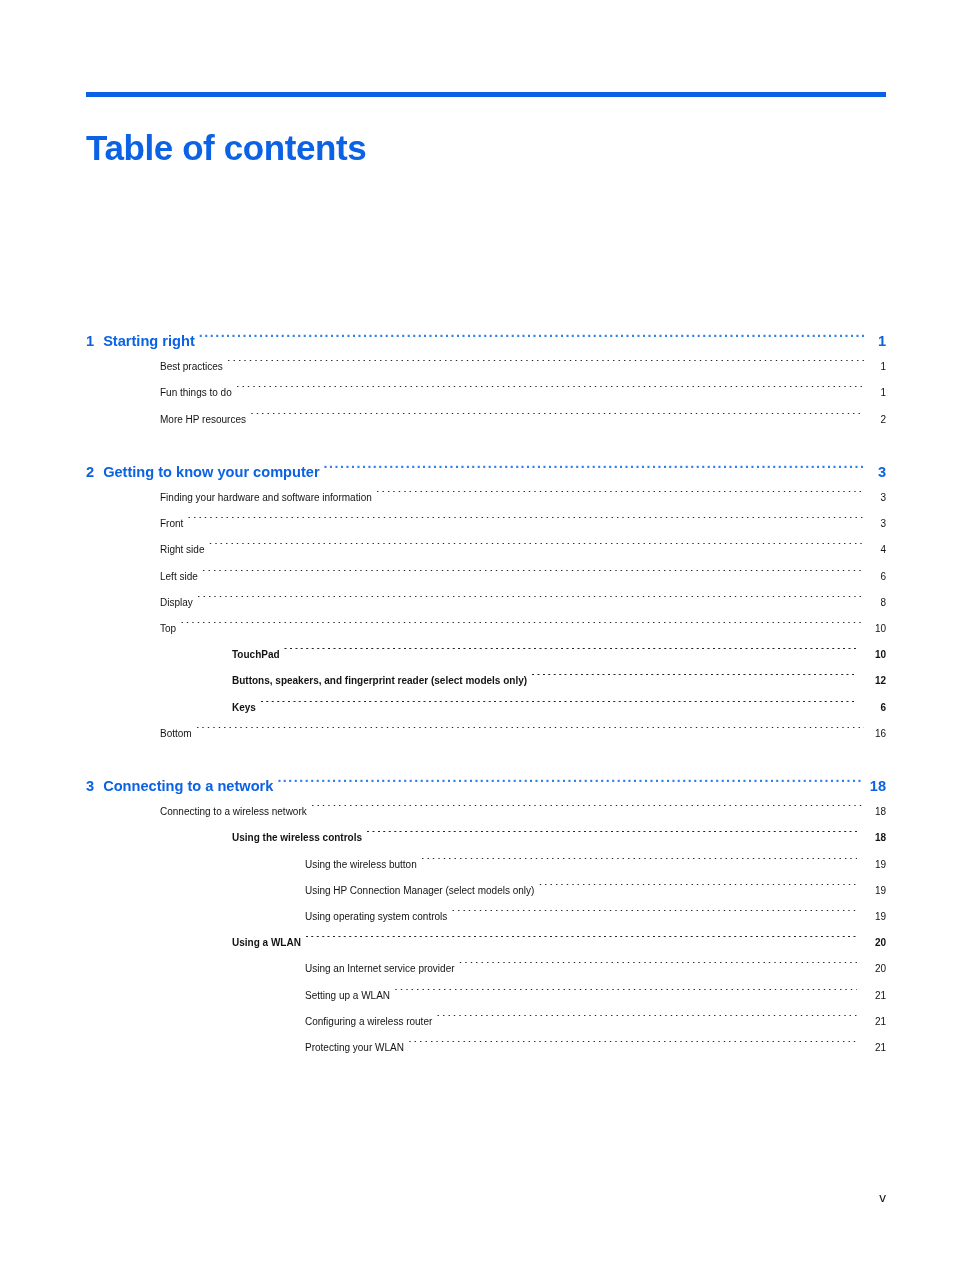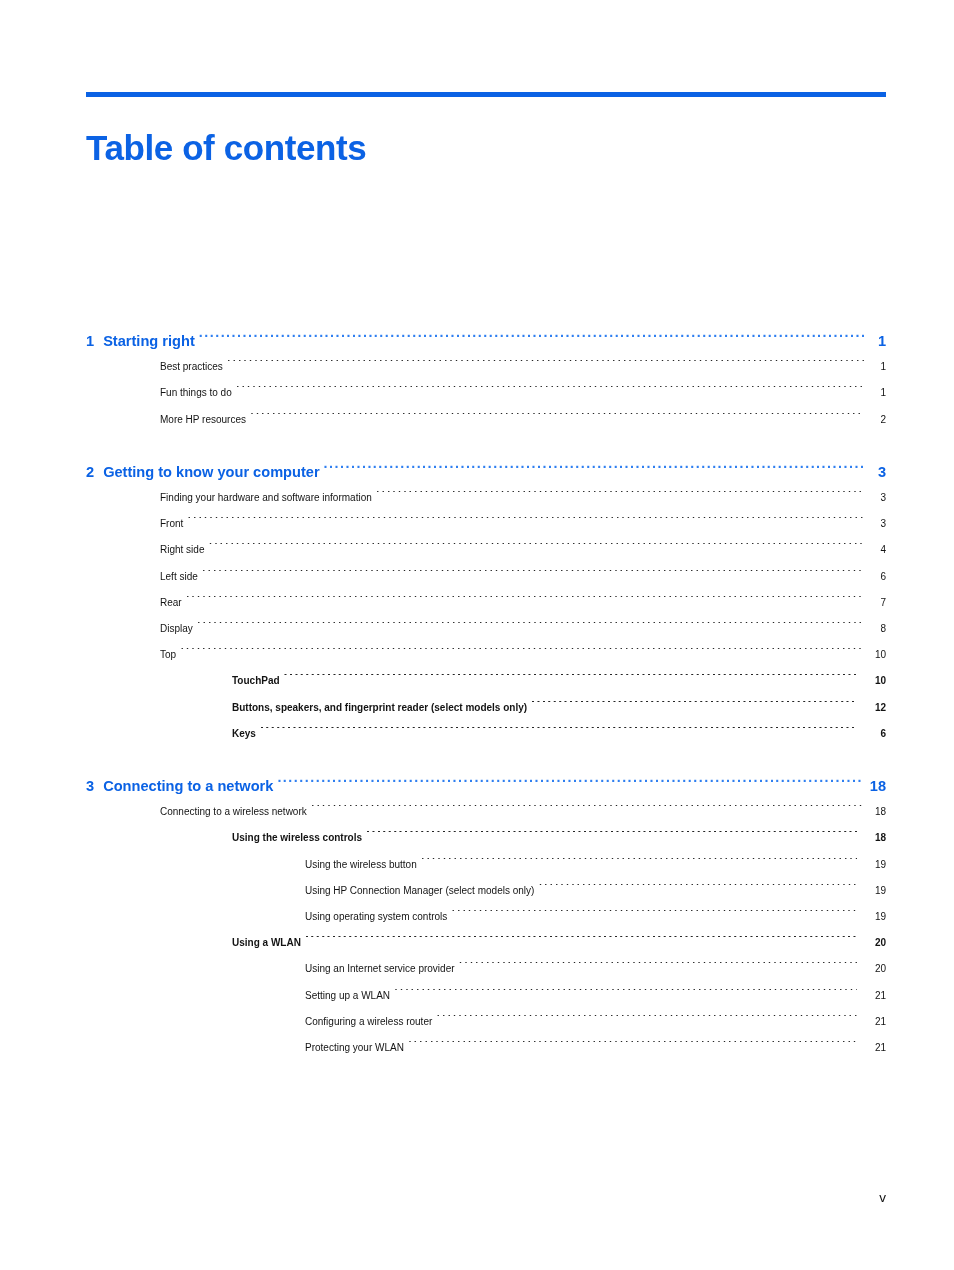--- a/index.html
+++ b/index.html
@@ -184,25 +184,20 @@
           <span class="label">Right side</span>
           <span class="leader"></span>
           <span class="pageno">4</span>
         </div>
         <div class="toc-row lvl2">
           <span class="label">Left side</span>
           <span class="leader"></span>
           <span class="pageno">6</span>
         </div>
         <div class="toc-row lvl2">
-          <span class="label">Rear</span>
-          <span class="leader"></span>
-          <span class="pageno">7</span>
-        </div>
-        <div class="toc-row lvl2">
           <span class="label">Display</span>
           <span class="leader"></span>
           <span class="pageno">8</span>
         </div>
         <div class="toc-row lvl2">
           <span class="label">Top</span>
           <span class="leader"></span>
           <span class="pageno">10</span>
         </div>
         <div class="toc-row lvl3">
@@ -212,20 +207,25 @@
         </div>
         <div class="toc-row lvl3">
           <span class="label">Buttons, speakers, and fingerprint reader (select models only)</span>
           <span class="leader"></span>
           <span class="pageno">12</span>
         </div>
         <div class="toc-row lvl3">
           <span class="label">Keys</span>
           <span class="leader"></span>
           <span class="pageno">6</span>
+        </div>
+        <div class="toc-row lvl2">
+          <span class="label">Bottom</span>
+          <span class="leader"></span>
+          <span class="pageno">16</span>
         </div>
       </div>
       <div class="toc-block">
         <div class="toc-row lvl1">
           <span class="chapnum">3</span>
           <span class="label">Connecting to a network</span>
           <span class="leader"></span>
           <span class="pageno">18</span>
         </div>
         <div class="toc-row lvl2">

